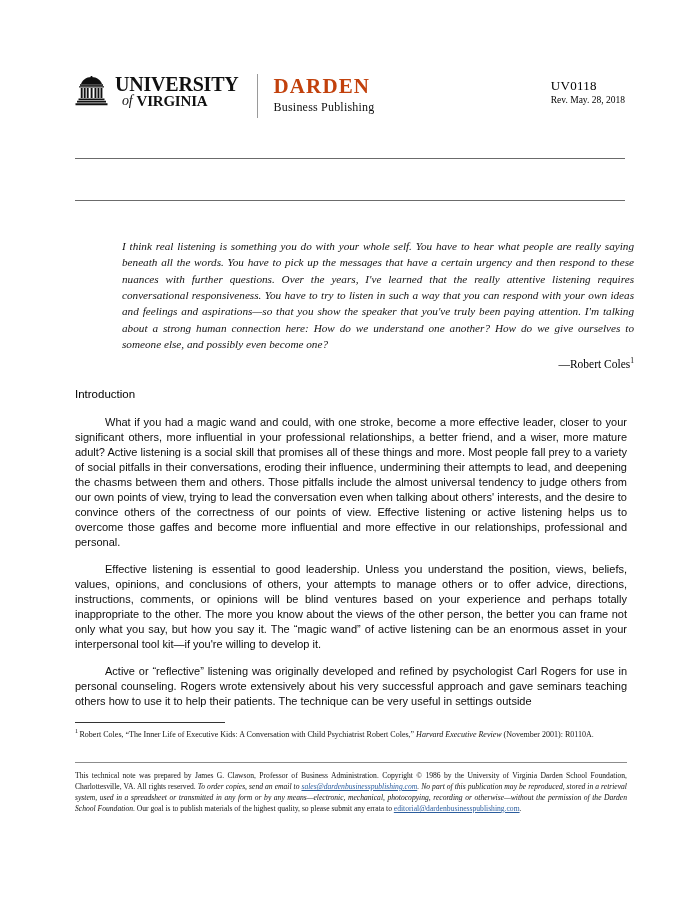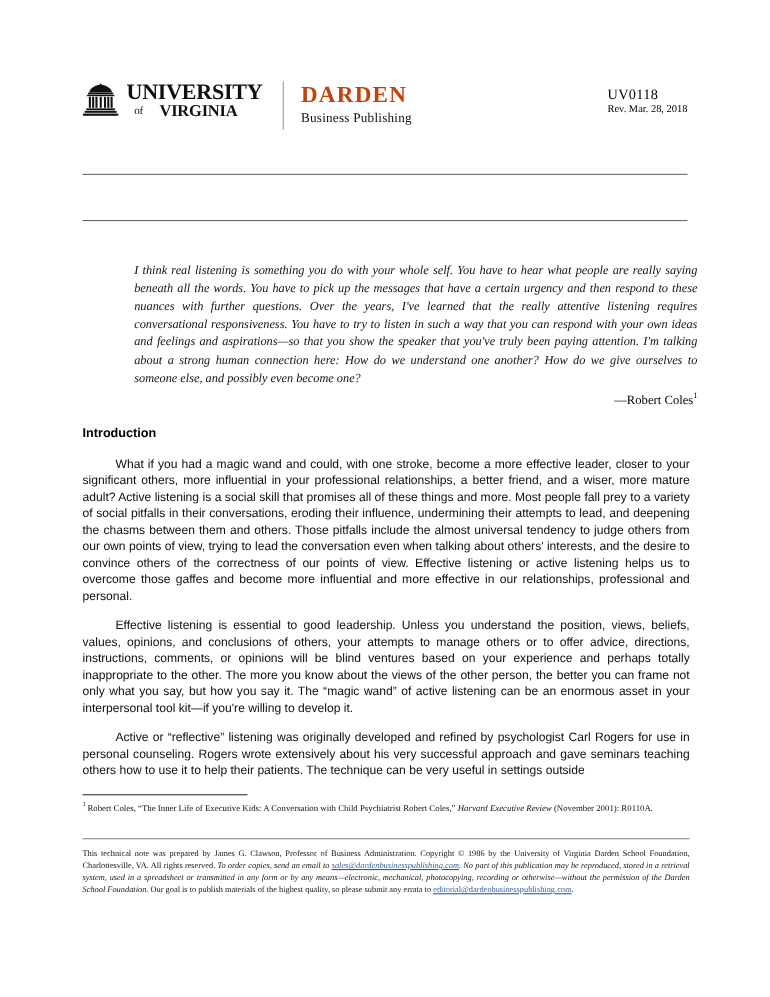--- a/index.html
+++ b/index.html
@@ -61,27 +61,28 @@
     font-variant: small-caps;
     text-transform: uppercase;
   }
   .uva-line2 {
     font-size: 15px;
     font-variant: small-caps;
     text-transform: uppercase;
     margin-left: 7px;
   }
   .uva-of {
-    font-size: 10px;
+    font-size: 14px;
+    font-style: italic;
     font-weight: normal;
     text-transform: lowercase;
     font-variant: normal;
     position: relative;
     top: -1px;
-    margin-right: 15px;
+    margin-right: 4px;
   }
   .vrule {
     width: 1px;
     background: #9a9a9a;
     height: 44px;
     margin: 0 16px 0 18px;
     flex: 0 0 auto;
   }
   .darden-block {
     display: flex;
@@ -171,21 +172,21 @@
     vertical-align: super;
     line-height: 0;
   }
 
   
   .section-heading {
     position: absolute;
     left: 75px;
     top: 388px;
     font-family: "Liberation Sans", sans-serif;
-    font-weight: bold;
+    font-weight: normal;
     font-size: 11.5px;
     color: #000;
   }
 
   
   .body-col {
     position: absolute;
     left: 75px;
     top: 415px;
     width: 552px;
@@ -287,21 +288,21 @@
 
     <div class="vrule"></div>
 
     <div class="darden-block">
       <span class="darden-name">DARDEN</span>
       <span class="darden-sub">Business Publishing</span>
     </div>
 
     <div class="docmeta">
       <div class="doc-id">UV0118</div>
-      <div class="doc-rev">Rev. Mar. 28, 2018</div>
+      <div class="doc-rev">Rev. May. 28, 2018</div>
     </div>
   </div>
 
   <div class="rule rule-top"></div>
   <div class="rule rule-bot"></div>
 
   <div class="epigraph">I think real listening is something you do with your whole self. You have to hear what people are really saying beneath all the words. You have to pick up the messages that have a certain urgency and then respond to these nuances with further questions. Over the years, I've learned that the really attentive listening requires conversational responsiveness. You have to try to listen in such a way that you can respond with your own ideas and feelings and aspirations—so that you show the speaker that you've truly been paying attention. I'm talking about a strong human connection here: How do we understand one another? How do we give ourselves to someone else, and possibly even become one?</div>
   <div class="attribution"><span>—Robert Coles</span><sup>1</sup></div>
 
   <div class="section-heading">Introduction</div>

